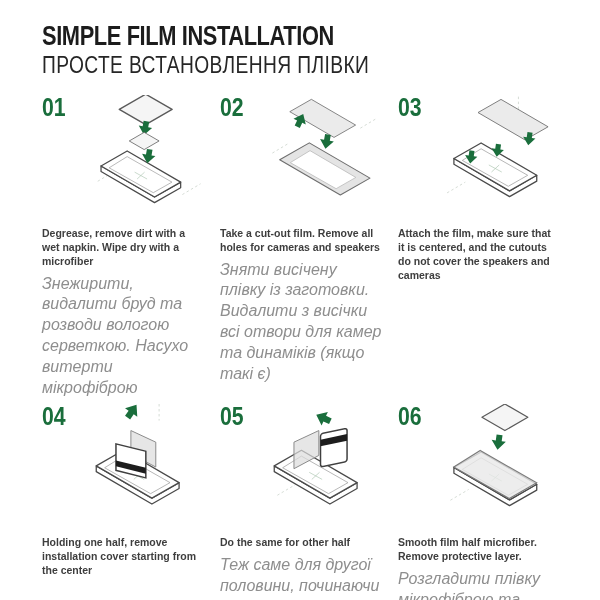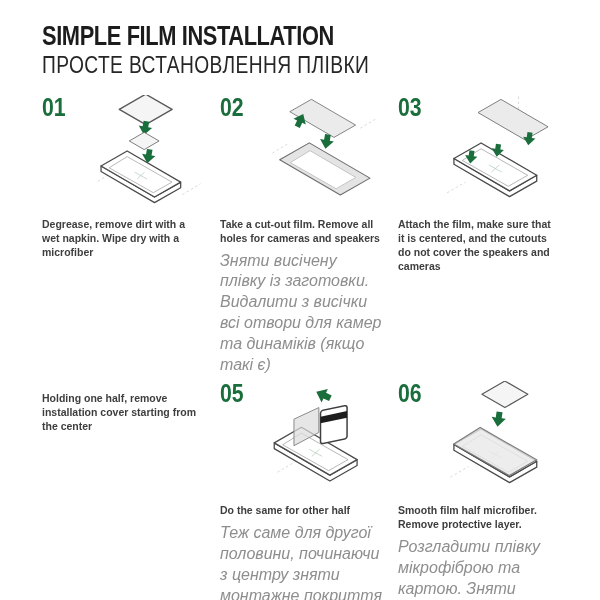--- a/index.html
+++ b/index.html
@@ -13,21 +13,21 @@
   .hdr-sub{display:inline-block;transform:scaleX(.80);transform-origin:left;
     font-size:24px;font-weight:400;letter-spacing:.5px;color:#262626;line-height:1.05;white-space:nowrap;margin-top:1px;}
 
   
   .grid{display:grid;grid-template-columns:1fr 1fr 1fr;column-gap:16px;row-gap:6px;}
   .step{min-width:0;}
   .step-visual{position:relative;height:112px;}
   .step-num{position:absolute;left:0;top:0;display:inline-block;transform:scaleX(.85);transform-origin:left;
     font-size:25px;font-weight:800;color:#1a6e3c;line-height:1;}
   .step-visual svg{position:absolute;right:-4px;top:0;}
-  .step-en{font-weight:700;color:#3e3e3e;font-size:10.5px;line-height:1.33;margin-top:11px;}
+  .step-en{font-weight:700;color:#3e3e3e;font-size:10.5px;line-height:1.33;margin-top:20px;}
   .step-uk{font-style:italic;color:#8e8e8e;font-size:16px;line-height:1.3;margin-top:5px;}
 
   
   .note{display:flex;align-items:flex-start;gap:12px;margin-left:auto;width:292px;margin-top:14px;}
   .note svg{flex:0 0 auto;}
   .note-en{font-weight:700;color:#3e3e3e;font-size:11px;line-height:1.35;}
 </style>
 </head>
 <body>
 
@@ -71,20 +71,21 @@
           <line x1="18" y1="104" x2="40" y2="91" stroke="#d5dcd5" stroke-width="1.2" stroke-dasharray="3 3"></line>
           <line x1="120" y1="120" x2="142" y2="107" stroke="#d5dcd5" stroke-width="1.2" stroke-dasharray="3 3"></line>
           <use href="#g-sqfilm" transform="translate(44,-1) scale(0.92)"></use>
           <use href="#g-arrow" transform="translate(68,30) scale(0.68) rotate(10)"></use>
           <use href="#g-sqfilm" transform="translate(56,45) scale(0.52)"></use>
           <use href="#g-phone" transform="translate(16,60) scale(0.75)"></use>
           <use href="#g-arrow" transform="translate(72,64) scale(0.68) rotate(10)"></use>
         </svg>
       </div>
       <div class="step-en">Degrease, remove dirt with a wet napkin. Wipe dry with a microfiber</div>
+      <div class="step-uk">Знежирити, видалити бруд та розводи вологою серветкою. Насухо витерти мікрофіброю</div>
     </div>
 
     <div class="step">
       <div class="step-visual">
         <span class="step-num">02</span>
         <svg width="126" height="112" viewBox="0 0 150 135">
           <line x1="14" y1="70" x2="34" y2="58" stroke="#d5dcd5" stroke-width="1.2" stroke-dasharray="3 3"></line>
           <line x1="120" y1="40" x2="140" y2="28" stroke="#d5dcd5" stroke-width="1.2" stroke-dasharray="3 3"></line>
           <use href="#g-film" transform="translate(30,4) scale(0.62)"></use>
           <use href="#g-arrow" transform="translate(52,42) scale(0.68) rotate(205)"></use>
@@ -106,20 +107,33 @@
           <use href="#g-phone" transform="translate(12,50) scale(0.78)"></use>
           <use href="#g-arrow" transform="translate(32,66) scale(0.62) rotate(8)"></use>
           <use href="#g-arrow" transform="translate(64,58) scale(0.62) rotate(8)"></use>
           <use href="#g-arrow" transform="translate(102,44) scale(0.62) rotate(8)"></use>
         </svg>
       </div>
       <div class="step-en">Attach the film, make sure that it is centered, and the cutouts do not cover the speakers and cameras</div>
     </div>
 
     <div class="step">
+      <div class="step-visual">
+        <span class="step-num">04</span>
+        <svg width="126" height="112" viewBox="0 0 150 135">
+          <line x1="92" y1="0" x2="92" y2="20" stroke="#d5dcd5" stroke-width="1.2" stroke-dasharray="3 3"></line>
+          <use href="#g-arrow" transform="translate(62,22) scale(0.75) rotate(215)"></use>
+          <use href="#g-phone" transform="translate(10,48) scale(0.78)"></use>
+          <polygon points="58,32 88,46 88,76 58,60" fill="#dcdcdc" fill-opacity="0.7" stroke="#8a8a8a" stroke-width="1.2"></polygon>
+          <g transform="translate(40,48) skewY(14)">
+            <rect x="0" y="0" width="36" height="32" fill="#ffffff" stroke="#3f3f3f" stroke-width="1.8"></rect>
+            <rect x="0" y="20" width="36" height="7" fill="#1d1d1d"></rect>
+          </g>
+        </svg>
+      </div>
       <div class="step-en">Holding one half, remove installation cover starting from the center</div>
     </div>
 
     <div class="step">
       <div class="step-visual">
         <span class="step-num">05</span>
         <svg width="126" height="112" viewBox="0 0 150 135">
           <line x1="20" y1="110" x2="42" y2="97" stroke="#d5dcd5" stroke-width="1.2" stroke-dasharray="3 3"></line>
           <use href="#g-arrow" transform="translate(88,12) scale(0.75) rotate(115)"></use>
           <use href="#g-phone" transform="translate(10,48) scale(0.78)"></use>

